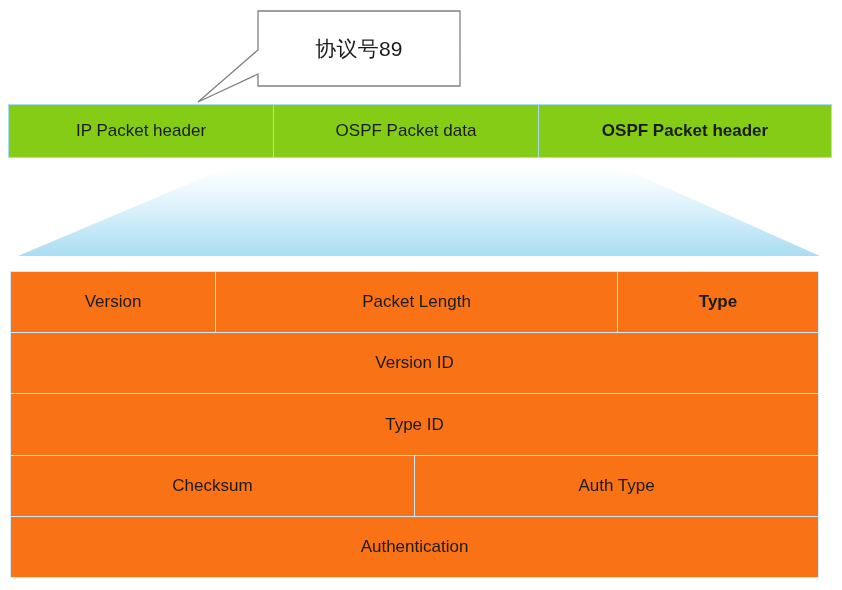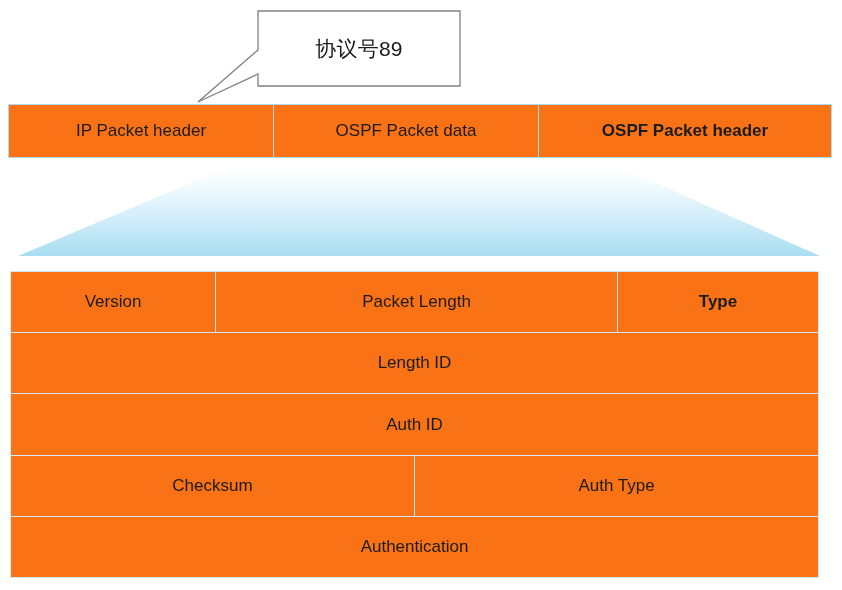--- a/index.html
+++ b/index.html
@@ -68,21 +68,21 @@
     border: 1.6px solid #aadcf0;
     background: #f5fcfe;
   }
   .packet-cell {
     display: flex;
     align-items: center;
     justify-content: center;
     box-sizing: border-box;
     font-size: 17px;
     color: #1b1b1b;
-    background: #f97316;
+    background: #84cc16;
     border-right: 1.6px solid #aadcf0;
     white-space: nowrap;
   }
   .packet-cell:last-child { border-right: none; }
   .packet-cell.bold { font-weight: bold; }
   .pc-0 { width: 265px; }
   .pc-1 { width: 292px; }
   .pc-2 { flex: 1 1 auto; }
 
   
@@ -167,25 +167,25 @@
 
   <div class="ospf-table">
 
     <div class="ospf-row">
       <div class="ospf-cell w-version">Version</div>
       <div class="ospf-cell w-rest">Packet Length</div>
       <div class="ospf-cell w-type bold">Type</div>
     </div>
 
     <div class="ospf-row">
-      <div class="ospf-cell w-full">Length ID</div>
+      <div class="ospf-cell w-full">Version ID</div>
     </div>
 
     <div class="ospf-row">
-      <div class="ospf-cell w-full">Auth ID</div>
+      <div class="ospf-cell w-full">Type ID</div>
     </div>
 
     <div class="ospf-row">
       <div class="ospf-cell w-checksum">Checksum</div>
       <div class="ospf-cell w-authtype">Auth Type</div>
     </div>
 
     <div class="ospf-row">
       <div class="ospf-cell w-full">Authentication</div>
     </div>

